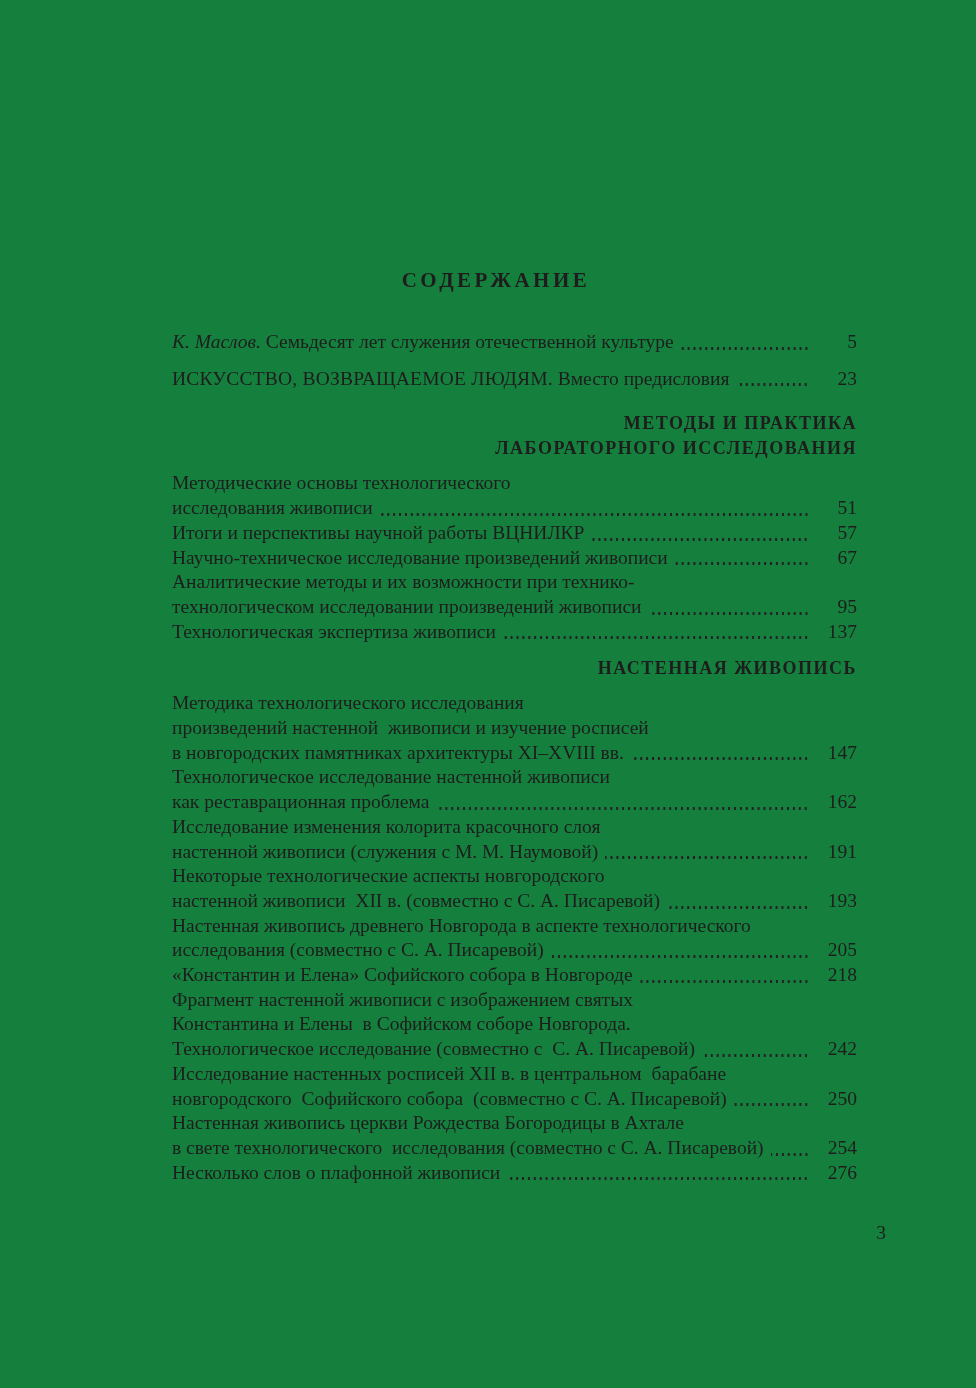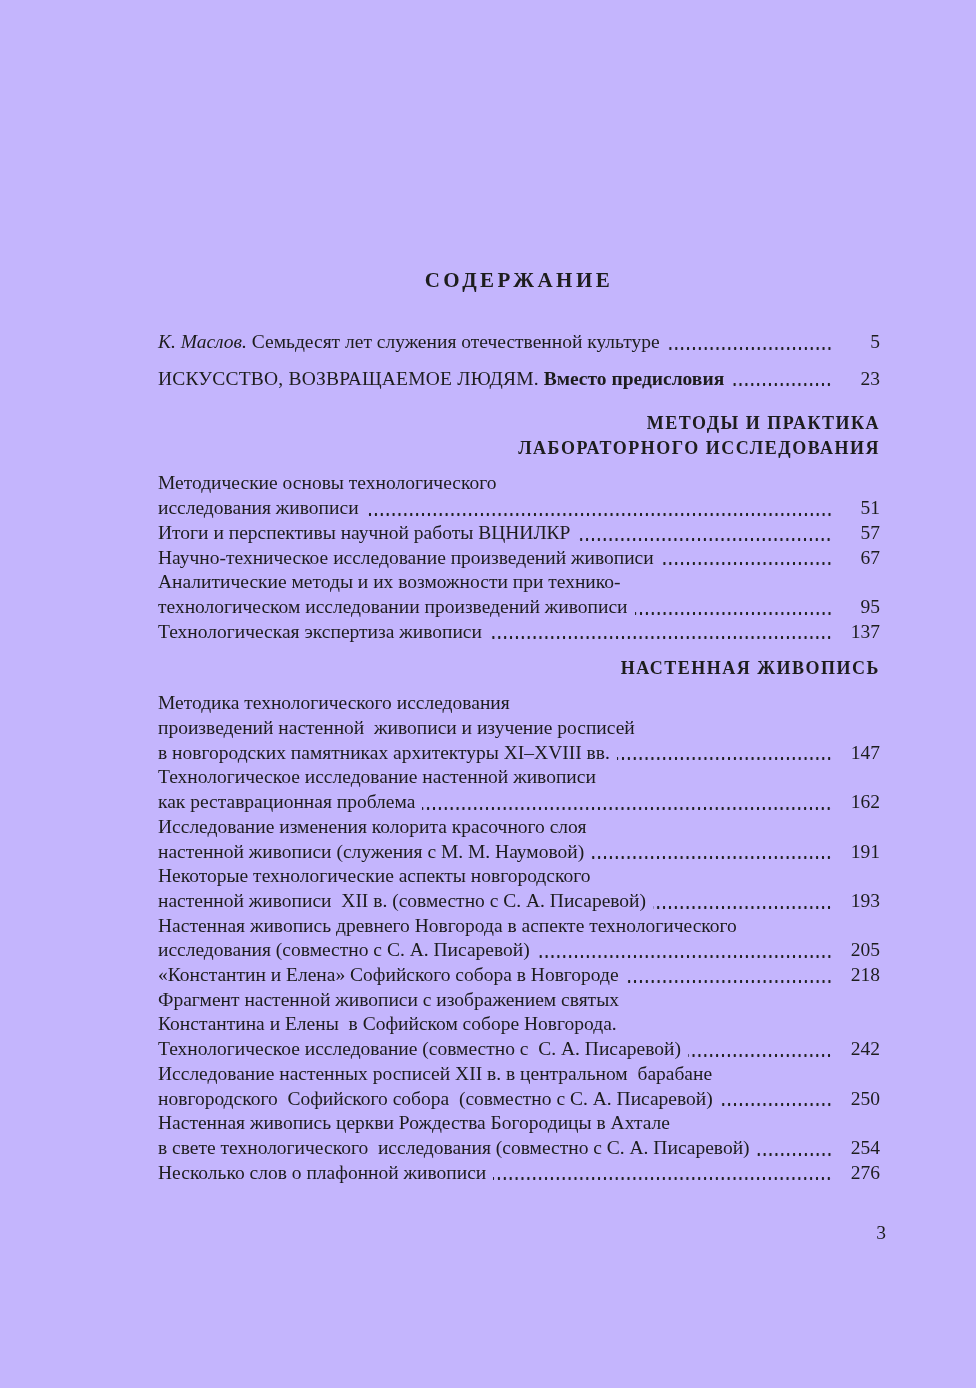--- a/index.html
+++ b/index.html
@@ -1,45 +1,44 @@
 <!DOCTYPE html>
 <html lang="ru"><head>
 <meta charset="utf-8">
 <style>
   html, body { margin: 0; padding: 0; background: #ffffff; }
   .page {
     position: relative;
     width: 976px;
     height: 1388px;
-    background: #c4b5fd;
+    background: #15803d;
     overflow: hidden;
     font-family: "Liberation Serif", "DejaVu Serif", serif;
     color: #1d1d1d;
     box-sizing: border-box;
     padding-top: 266px;
-    padding-left: 23px;
   }
   .content {
     margin-left: 135px;
     width: 722px;
   }
   .page-title {
     text-align: center;
     font-weight: 700;
     font-size: 21px;
     line-height: 28px;
     letter-spacing: 3.5px;
   }
   .front-entries { margin-top: 36px; }
-  .toc-entry { font-size: 19.5px; line-height: 24.7px; }
+  .toc-entry { font-size: 19.5px; line-height: 24.7px; margin-left: 37px; }
   .front-entries .toc-entry + .toc-entry { margin-top: 12px; }
   .toc-line { display: flex; align-items: baseline; }
   .toc-text { white-space: pre-wrap; }
   .seg.italic { font-style: italic; }
-  .seg.bold { font-weight: 700; }
+  .seg.bold { font-weight: 400; }
   .seg.bold-caps { font-weight: 400; letter-spacing: 0.2px; }
   .leader {
     flex: 1 1 auto;
     min-width: 12px;
     height: 5px;
     align-self: flex-end;
     margin: 0 2px 4px 7px;
     background-image: radial-gradient(circle, #222222 1.15px, rgba(0,0,0,0) 1.5px);
     background-size: 5.9px 5px;
     background-repeat: repeat-x;

